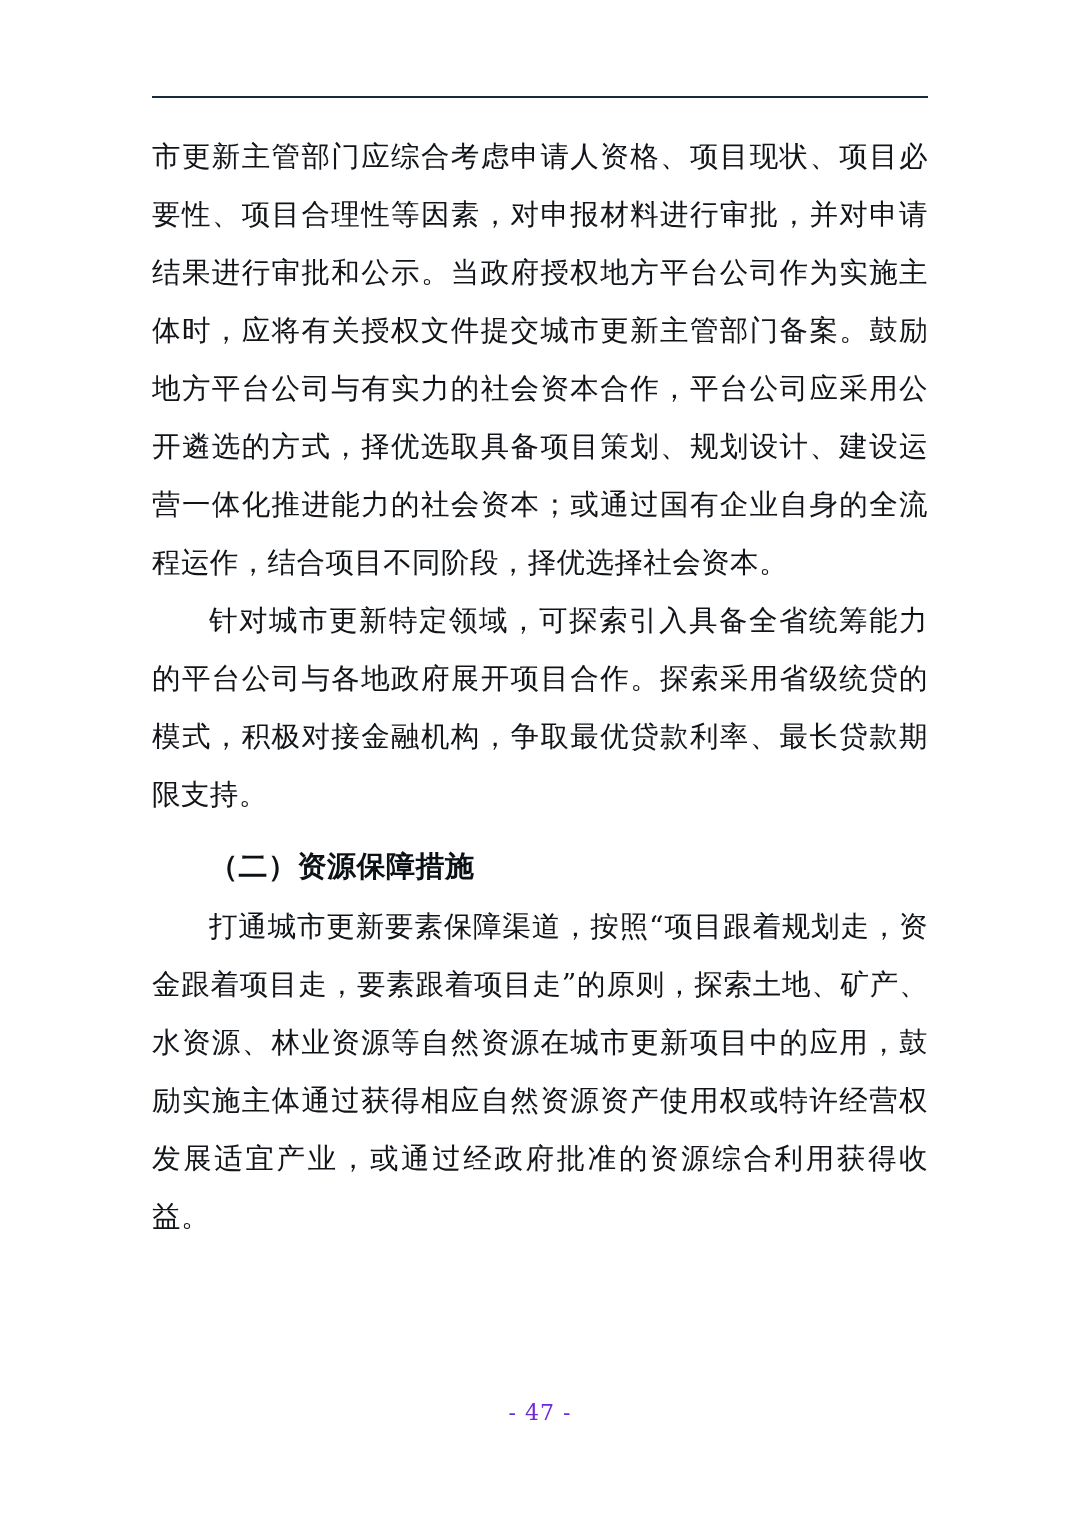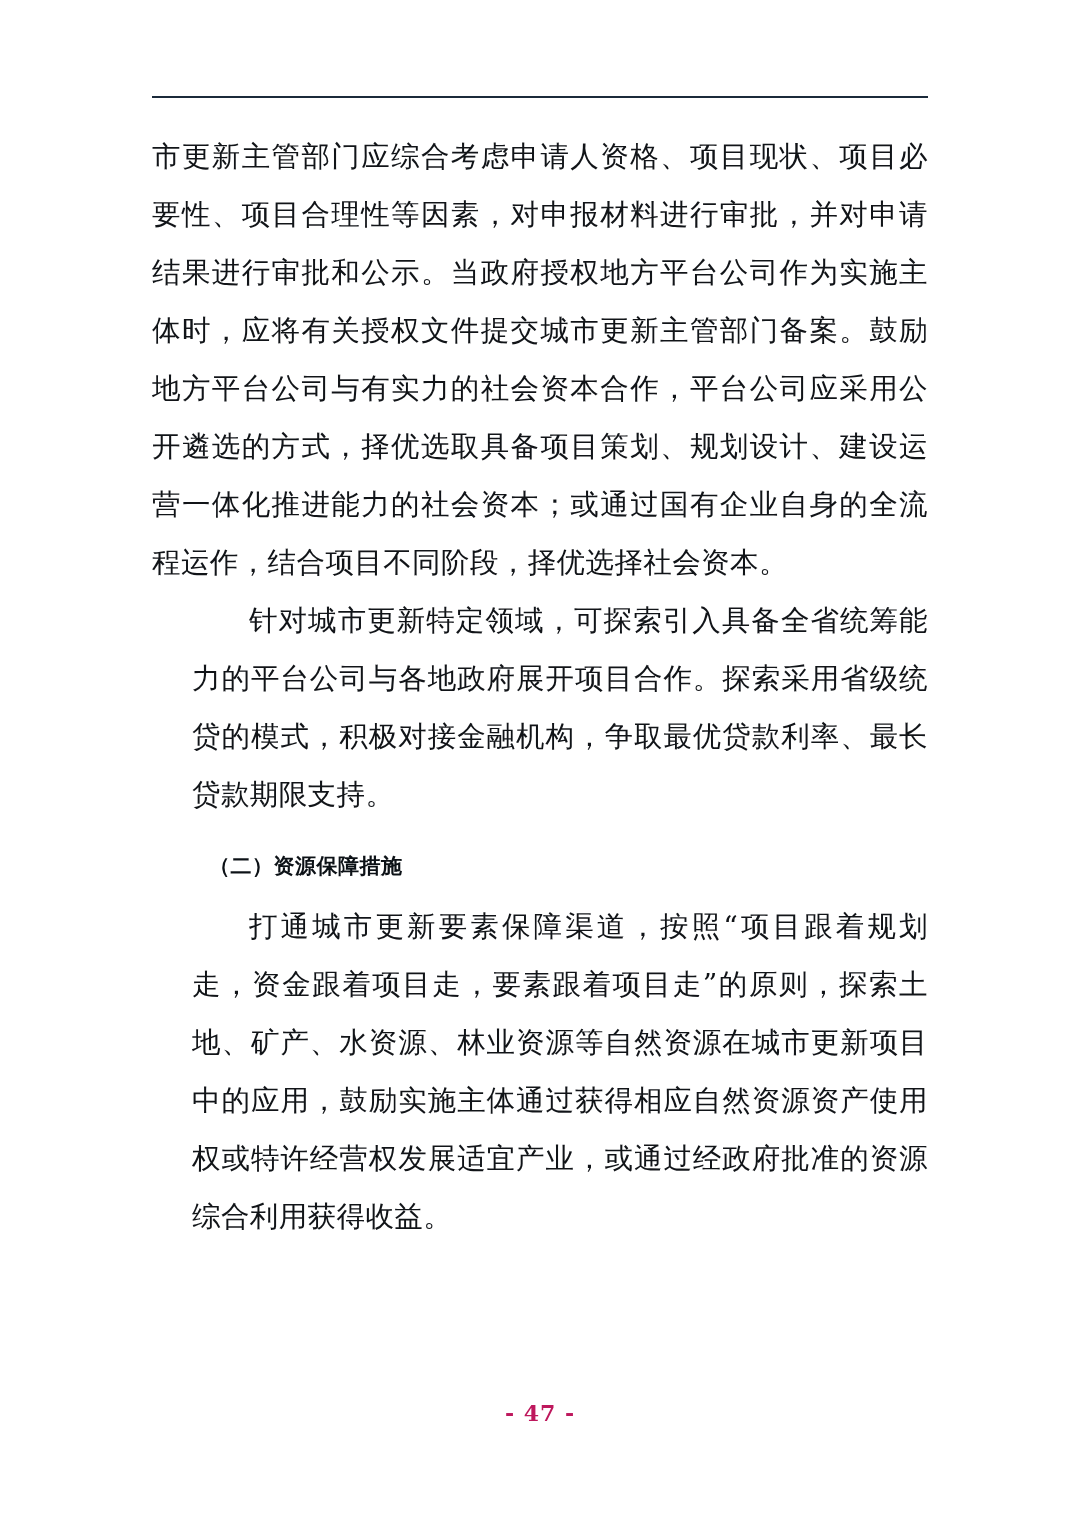--- a/index.html
+++ b/index.html
@@ -44,41 +44,39 @@
     font-size: 28.5px;
     line-height: 58px;
     color: #111418;
     text-align: justify;
     text-justify: inter-ideograph;
     letter-spacing: 0.4px;
     font-weight: 500;
   }
   p.indent {
     text-indent: 57px;
-    margin-left: 40px;
   }
   h2.section {
     margin: 10px 0 0 0;
-    font-size: 21px;
+    font-size: 29px;
     line-height: 64px;
     font-weight: bold;
     color: #0c1116;
     text-indent: 57px;
     letter-spacing: 0.5px;
   }
   .footer {
     position: absolute;
     left: 0;
     top: 1400px;
     width: 776px;
     text-align: center;
     font-size: 22px;
-    color: #be185d;
+    color: #6d28d9;
     letter-spacing: 1px;
-    font-weight: bold;
   }
 </style>
 </head>
 <body>
 
 <div class="page">
   <div class="page-inner">
 
     <div class="header-rule"></div>
 

